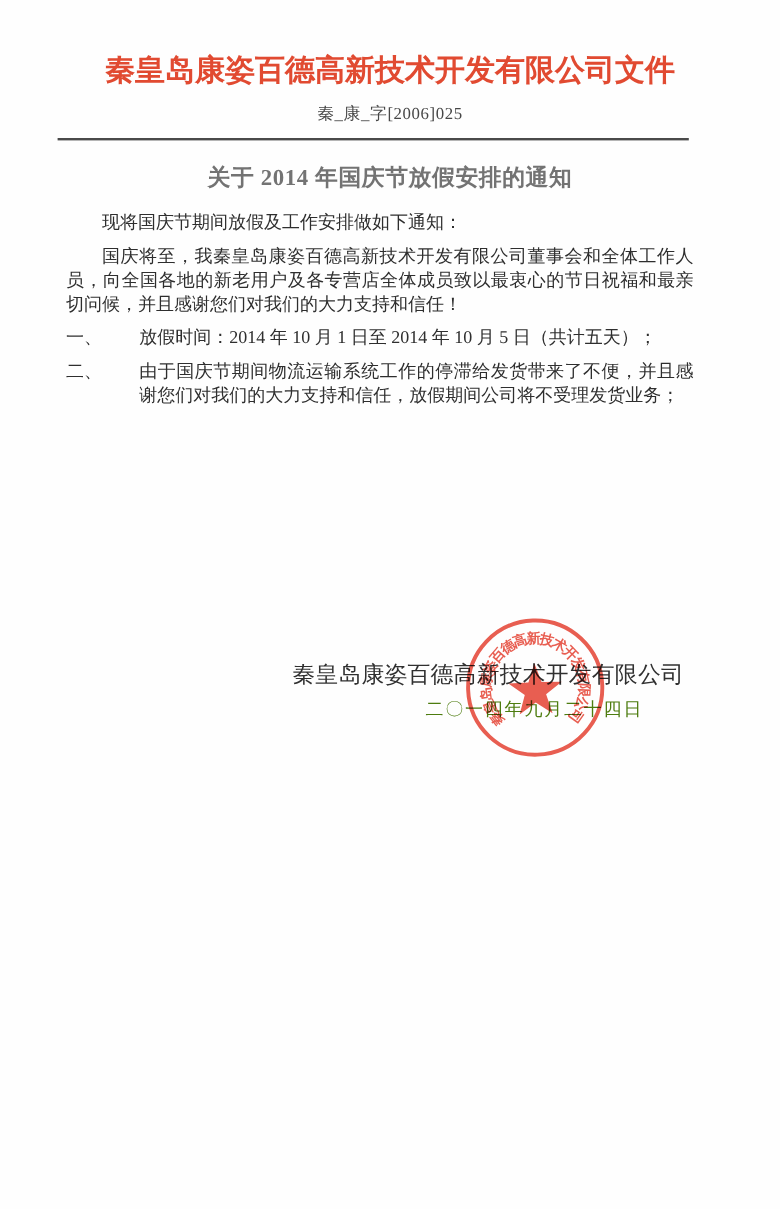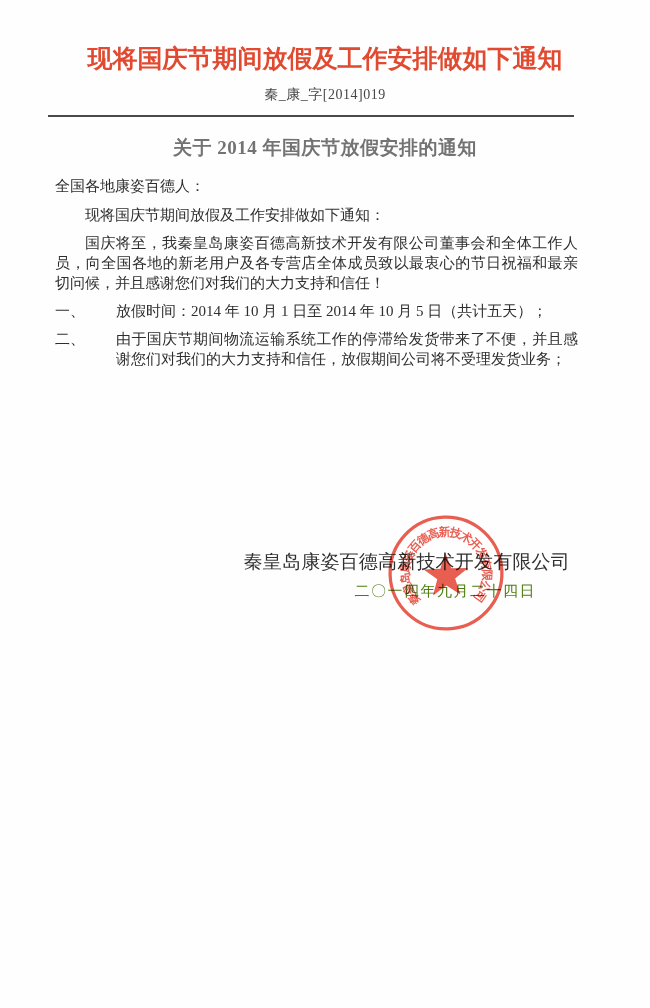--- a/index.html
+++ b/index.html
@@ -125,31 +125,30 @@
     font-size: 11.5px;
     font-weight: bold;
     font-family: "Liberation Serif", "DejaVu Serif", serif;
   }
 </style>
 </head>
 <body>
 
 <div class="page">
 
-  <div class="letterhead">现将国庆节期间放假及工作安排做如下通知</div>
+  <div class="letterhead">秦皇岛康姿百德高新技术开发有限公司文件</div>
 
-  <div class="doc-number">秦_康_字[2014]019</div>
+  <div class="doc-number">秦_康_字[2006]025</div>
 
   <hr class="rule">
 
   <div class="notice-title">关于 2014 年国庆节放假安排的通知</div>
 
   <div class="body-block">
 
-    <div class="salutation">全国各地康姿百德人：</div>
 
     <p class="para">现将国庆节期间放假及工作安排做如下通知：</p>
 
     <p class="para">国庆将至，我秦皇岛康姿百德高新技术开发有限公司董事会和全体工作人员，向全国各地的新老用户及各专营店全体成员致以最衷心的节日祝福和最亲切问候，并且感谢您们对我们的大力支持和信任！</p>
 
     <div class="list-item">
       <span class="marker">一、</span>
       <span class="item-text">放假时间：2014 年 10 月 1 日至 2014 年 10 月 5 日（共计五天）；</span>
     </div>
 

